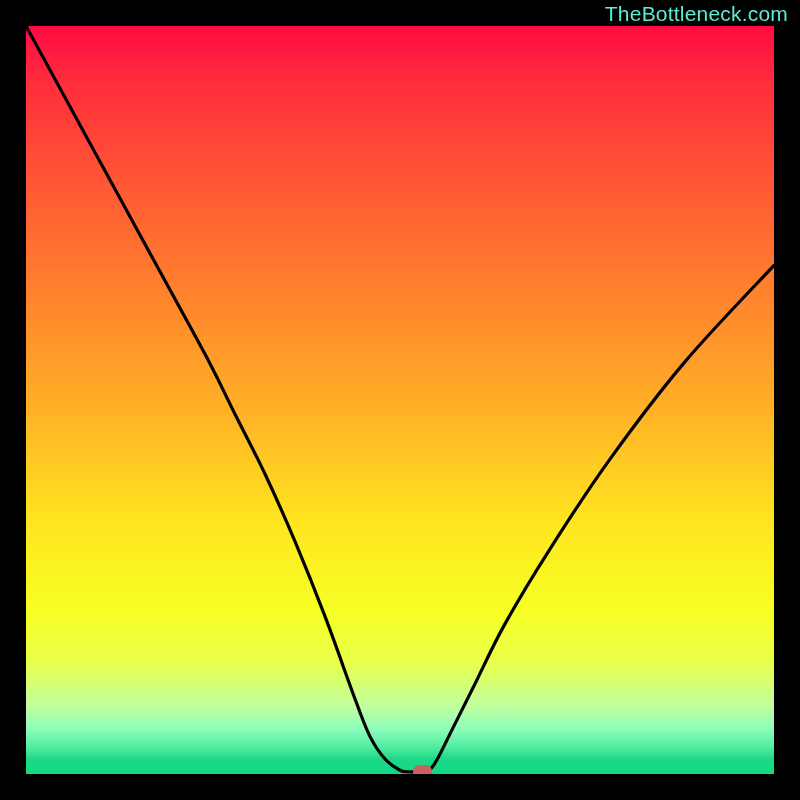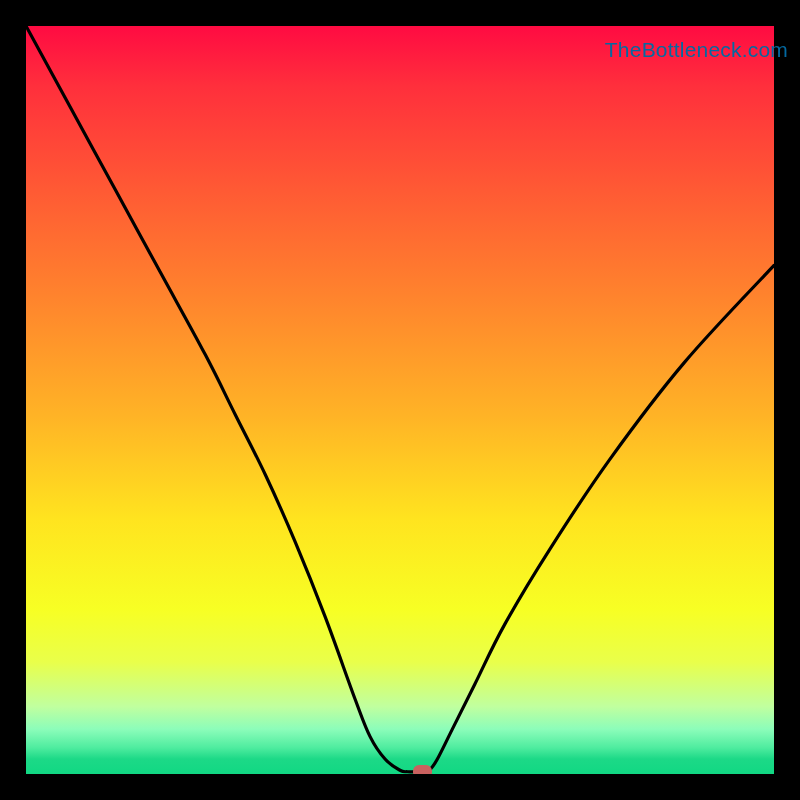--- a/index.html
+++ b/index.html
@@ -14,26 +14,25 @@
   .frame {
     position: relative;
     width: 800px;
     height: 800px;
     background: #000;
   }
   .watermark {
     position: absolute;
     top: 2px;
     right: 12px;
-    color: #0369a1;
+    color: #5eead4;
     font-size: 21px;
     font-weight: 500;
     letter-spacing: 0.2px;
     z-index: 10;
-    margin-top: 36px;
   }
   .plot-area {
     position: absolute;
     left: 26px;
     top: 26px;
     width: 748px;
     height: 748px;
     overflow: hidden;
   }
   .gradient {

